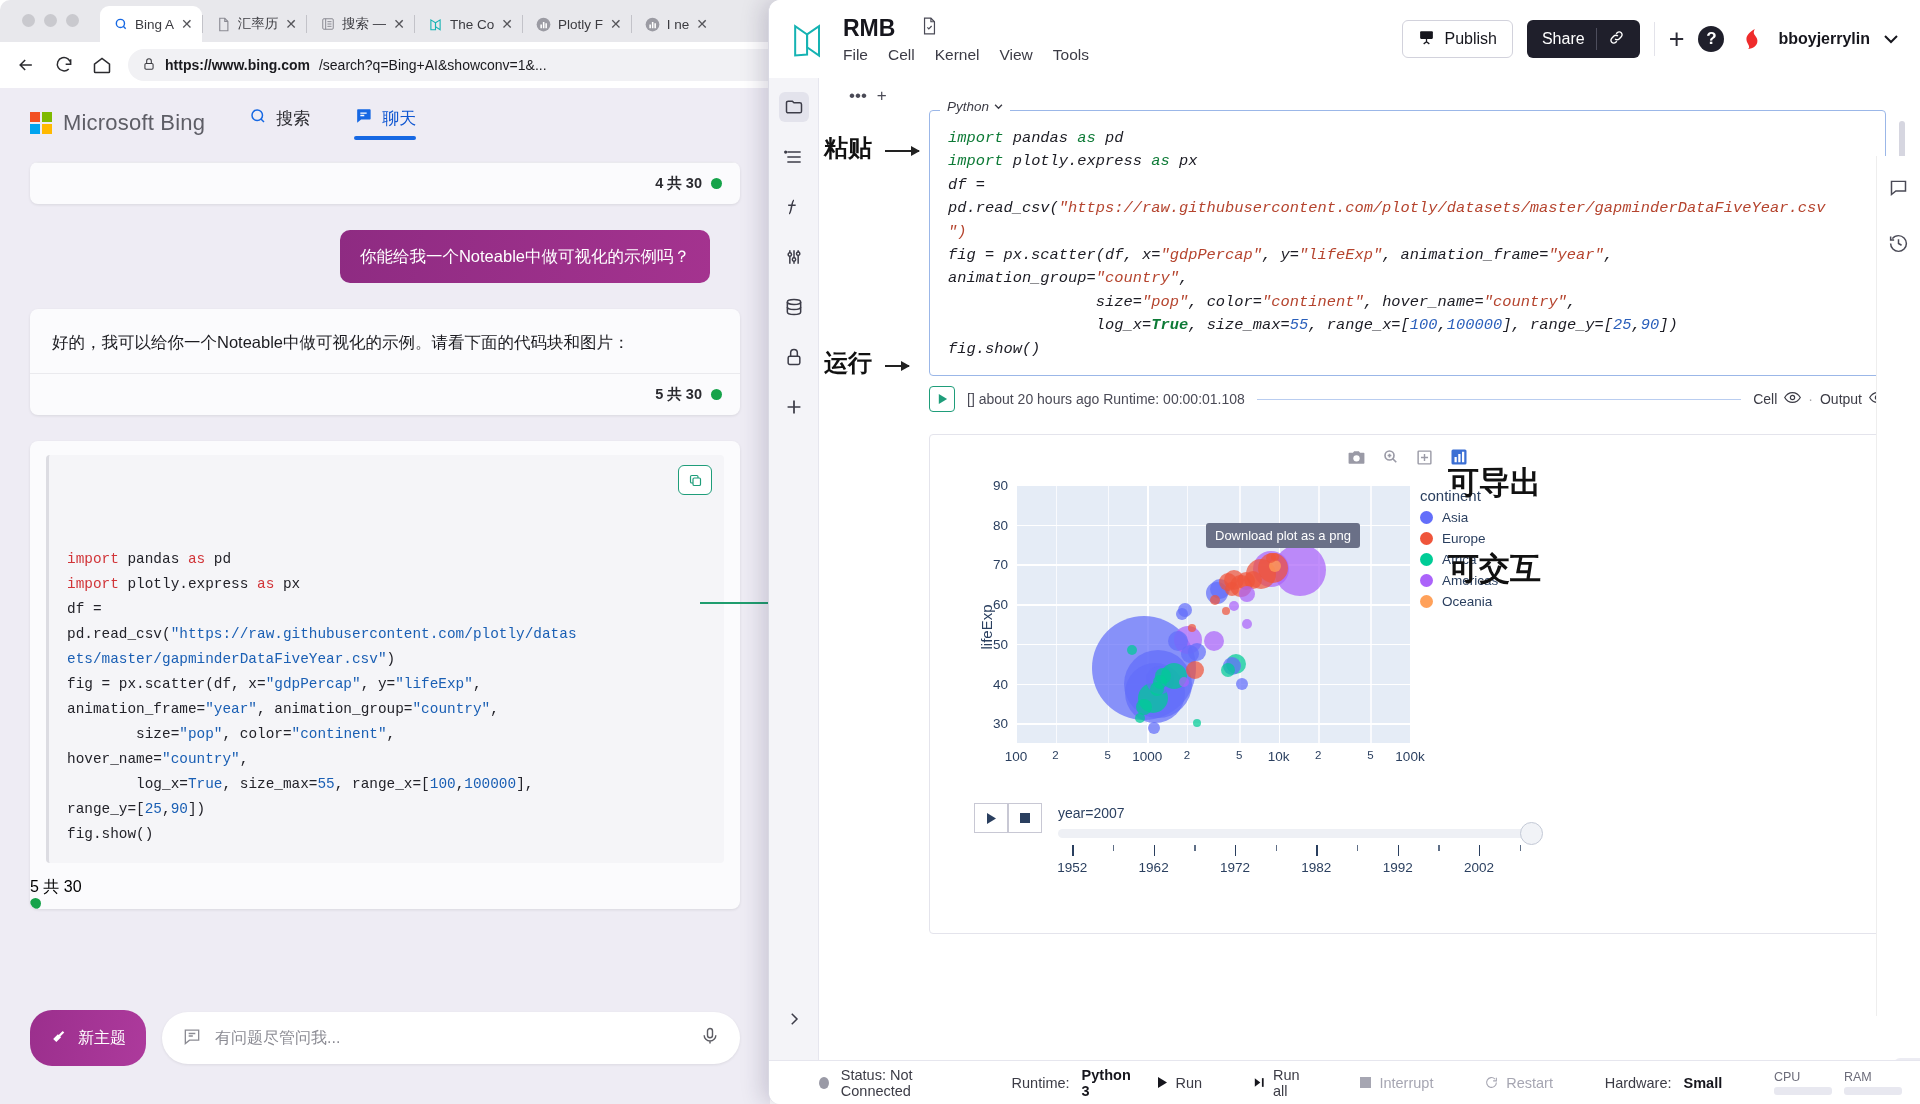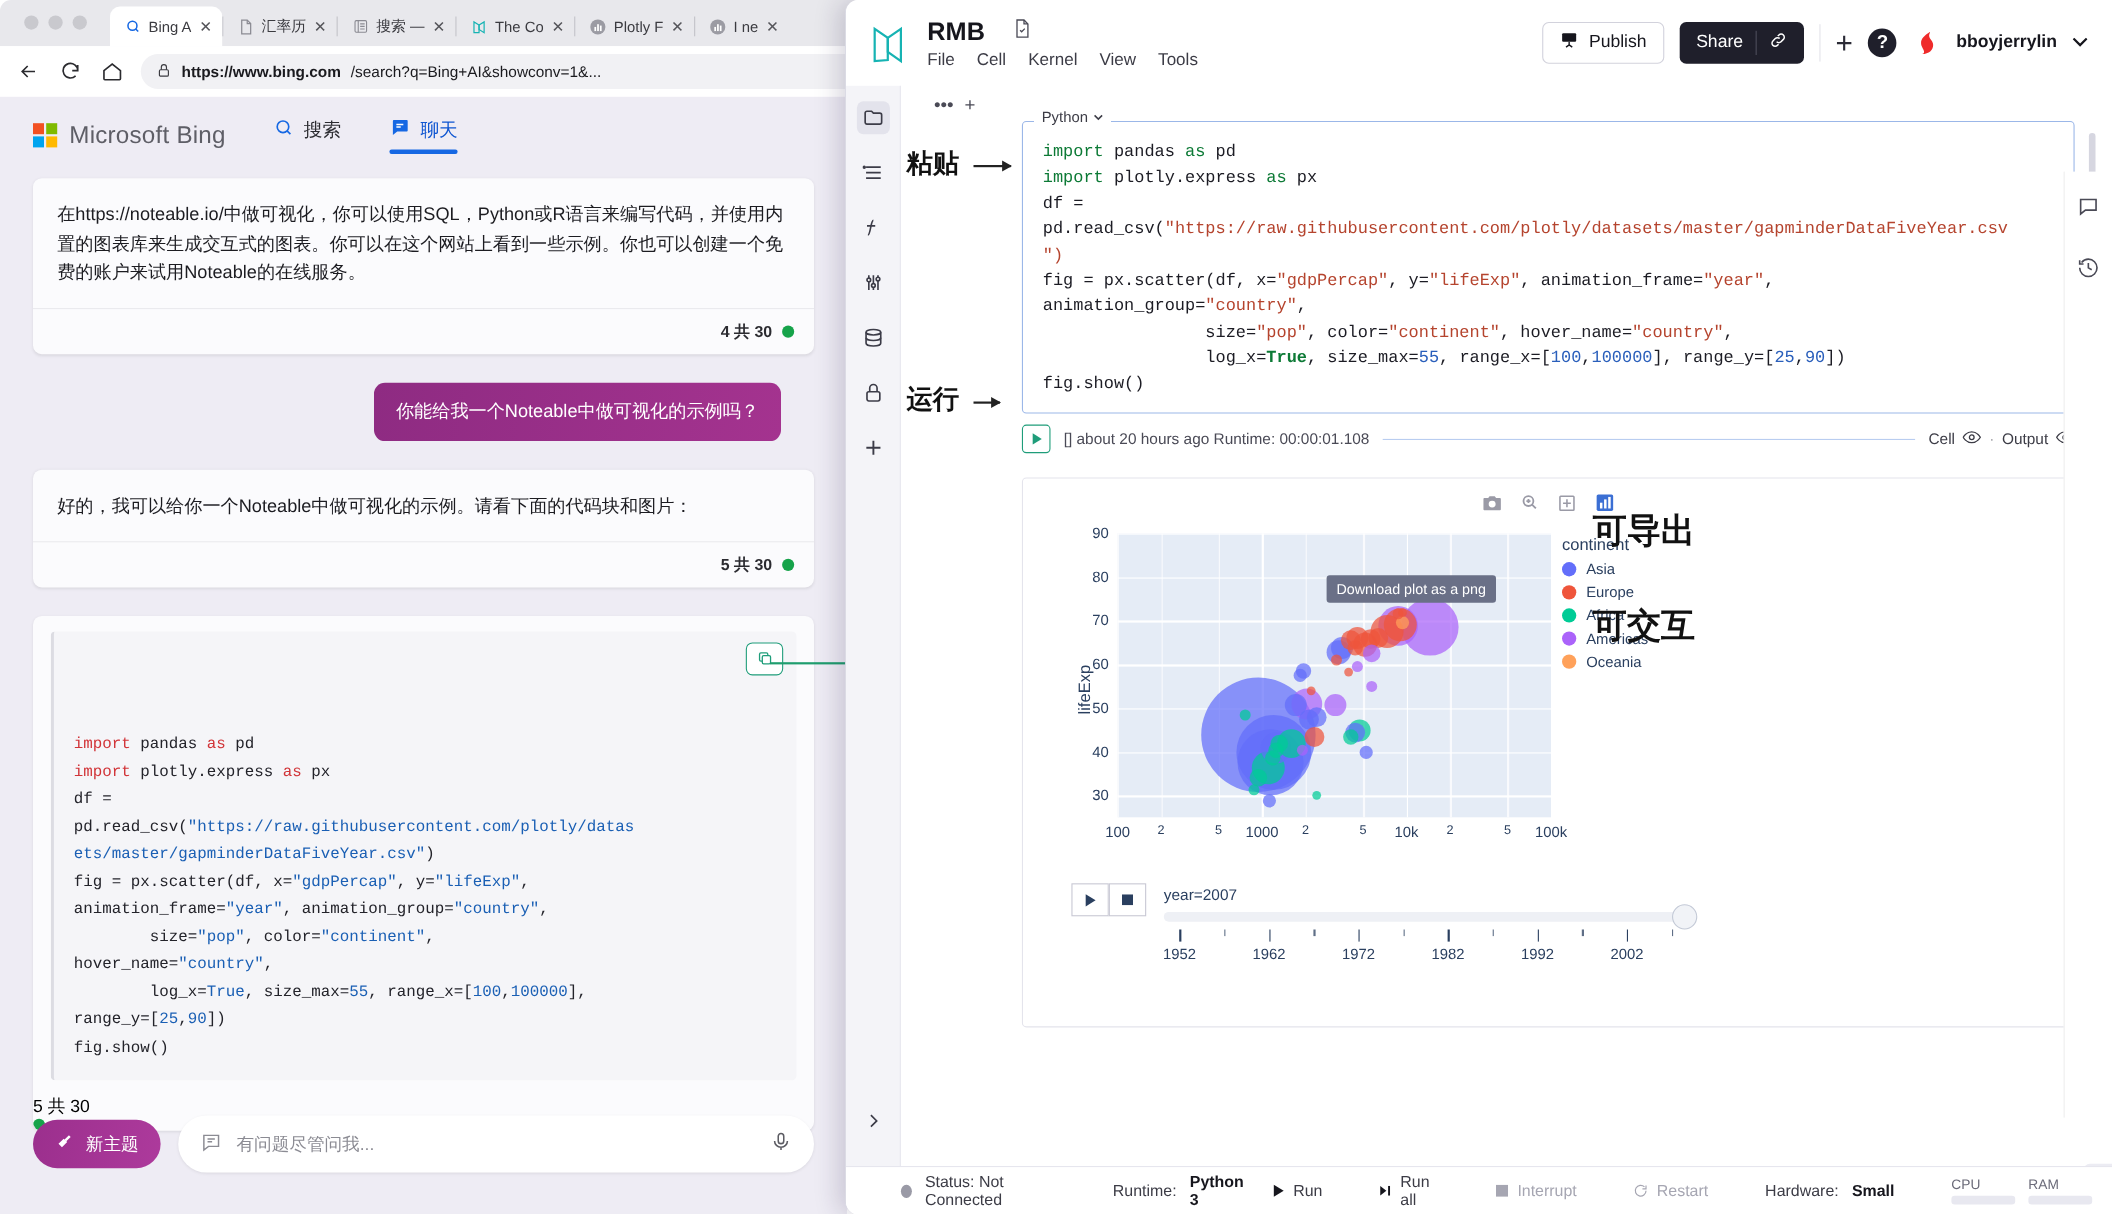--- a/index.html
+++ b/index.html
@@ -87,21 +87,21 @@
     color:#23232a; white-space:pre-wrap; word-break:break-all; position:relative; min-height:300px;
   }
   .copy-btn {
     position:absolute; right:12px; top:10px; width:34px;height:30px;border-radius:6px;
     border:1.6px solid #1f9d7a; background:#fff; display:flex;align-items:center;justify-content:center;
   }
   .tok-kw{color:#d13438;} .tok-str{color:#1a5fb4;} .tok-num{color:#1a5fb4;}
   #bing-bottom { position:absolute; left:30px; bottom:38px; width:710px; display:flex; align-items:center; gap:16px; }
   .newtopic {
     background:linear-gradient(100deg,#9b2f8d,#ad3a9c); color:#fff; border-radius:22px;
-    height:44px; display:flex;align-items:center;gap:9px; padding: 16px 20px; font-size:16px;justify-content:flex-end;
+    height:56px; display:flex;align-items:center;gap:9px; padding: 16px 20px; font-size:16px;justify-content:flex-end;
   }
   .askbox { flex:1; height:52px; background:#fff; border-radius:26px; display:flex; align-items:center;
     gap:13px; padding: 0 20px; font-size:16px; color:#8b8b93; box-shadow:0 1px 3px rgba(0,0,0,.08);}
   .askbox .mic { margin-left:auto; color:#5c5c63; }
 
   
   #arrow-copy { position:absolute; left:700px; top:602px; width:120px; height:2px; background:#1f9d6e; }
   #arrow-copy:after { content:""; position:absolute; right:-2px; top:-5px; border-left:11px solid #1f9d6e;
     border-top:6px solid transparent; border-bottom:6px solid transparent;}
 
@@ -137,21 +137,21 @@
   #nb-rail { width:50px; background:#f4f4f8; display:flex; flex-direction:column; align-items:center;
      padding-top:14px; gap:20px; border-right:1px solid #e6e6ee; position:relative;}
   .rail-ico { width:30px;height:30px; border-radius:6px; display:flex; align-items:center; justify-content:center; color:#3c3c48;}
   .rail-ico.sel { background:#e3e3ec; }
   #rail-expand { position:absolute; bottom:26px; left:50%; transform:translateX(-50%); }
 
   #nb-main { flex:1; position:relative; overflow:hidden; background:#fff; }
   #cell-toolbar { display:flex; align-items:center; gap:10px; padding: 8px 0 2px 30px; color:#4a4a56; font-size:17px;}
 
   .cell {
-    margin: 2px 34px 0 110px; border:1.4px solid #9bb7e8; border-radius:4px; position:relative;
+    margin: 2px 34px 0 110px; border:1.4px solid #9bb7e8; border-radius:4px; position:relative;font-style:italic;
   }
   .cell-langtab {
     position:absolute; left:10px; top:-12px; background:#fff; padding: 0 7px; font-size:13.5px; color:#3c3c46;
     display:flex;align-items:center;gap:5px;
   }
   .cell-code {
     font-family:"Liberation Mono", monospace; font-size:15.4px; line-height:1.52; color:#1c1c24;
     padding: 16px 18px 14px 18px; white-space:pre-wrap; word-break:break-word;
   }
   .ck{color:#0d7a36;} .cs{color:#b5442e;} .cn{color:#2a5fbb;} .cb{color:#0d7a36;font-weight:bold;}
@@ -390,21 +390,20 @@
           <svg width="19" height="19" viewBox="0 0 24 24" fill="#1668e3">
               <path d="M4 4h16a1 1 0 011 1v11a1 1 0 01-1 1H9l-5 4V5a1 1 0 011-1z"></path>
               <path d="M8 9h8M8 12h5" stroke="#fff" stroke-width="1.6"></path>
             </svg></span>
         <span>聊天</span>
       </div>
     </div>
 
     <div id="chat">
       <div class="msg-bot">
-        <div class="body">在https://noteable.io/中做可视化，你可以使用SQL，Python或R语言来编写代码，并使用内置的图表库来生成交互式的图表。你可以在这个网站上看到一些示例。你也可以创建一个免费的账户来试用Noteable的在线服务。</div>
         <div class="foot">
           <span>4 共 30</span>
           <span class="dot-green"></span>
         </div>
       </div>
 
       <div class="msg-user-row">
         <div class="msg-user">你能给我一个Noteable中做可视化的示例吗？</div>
       </div>
 

